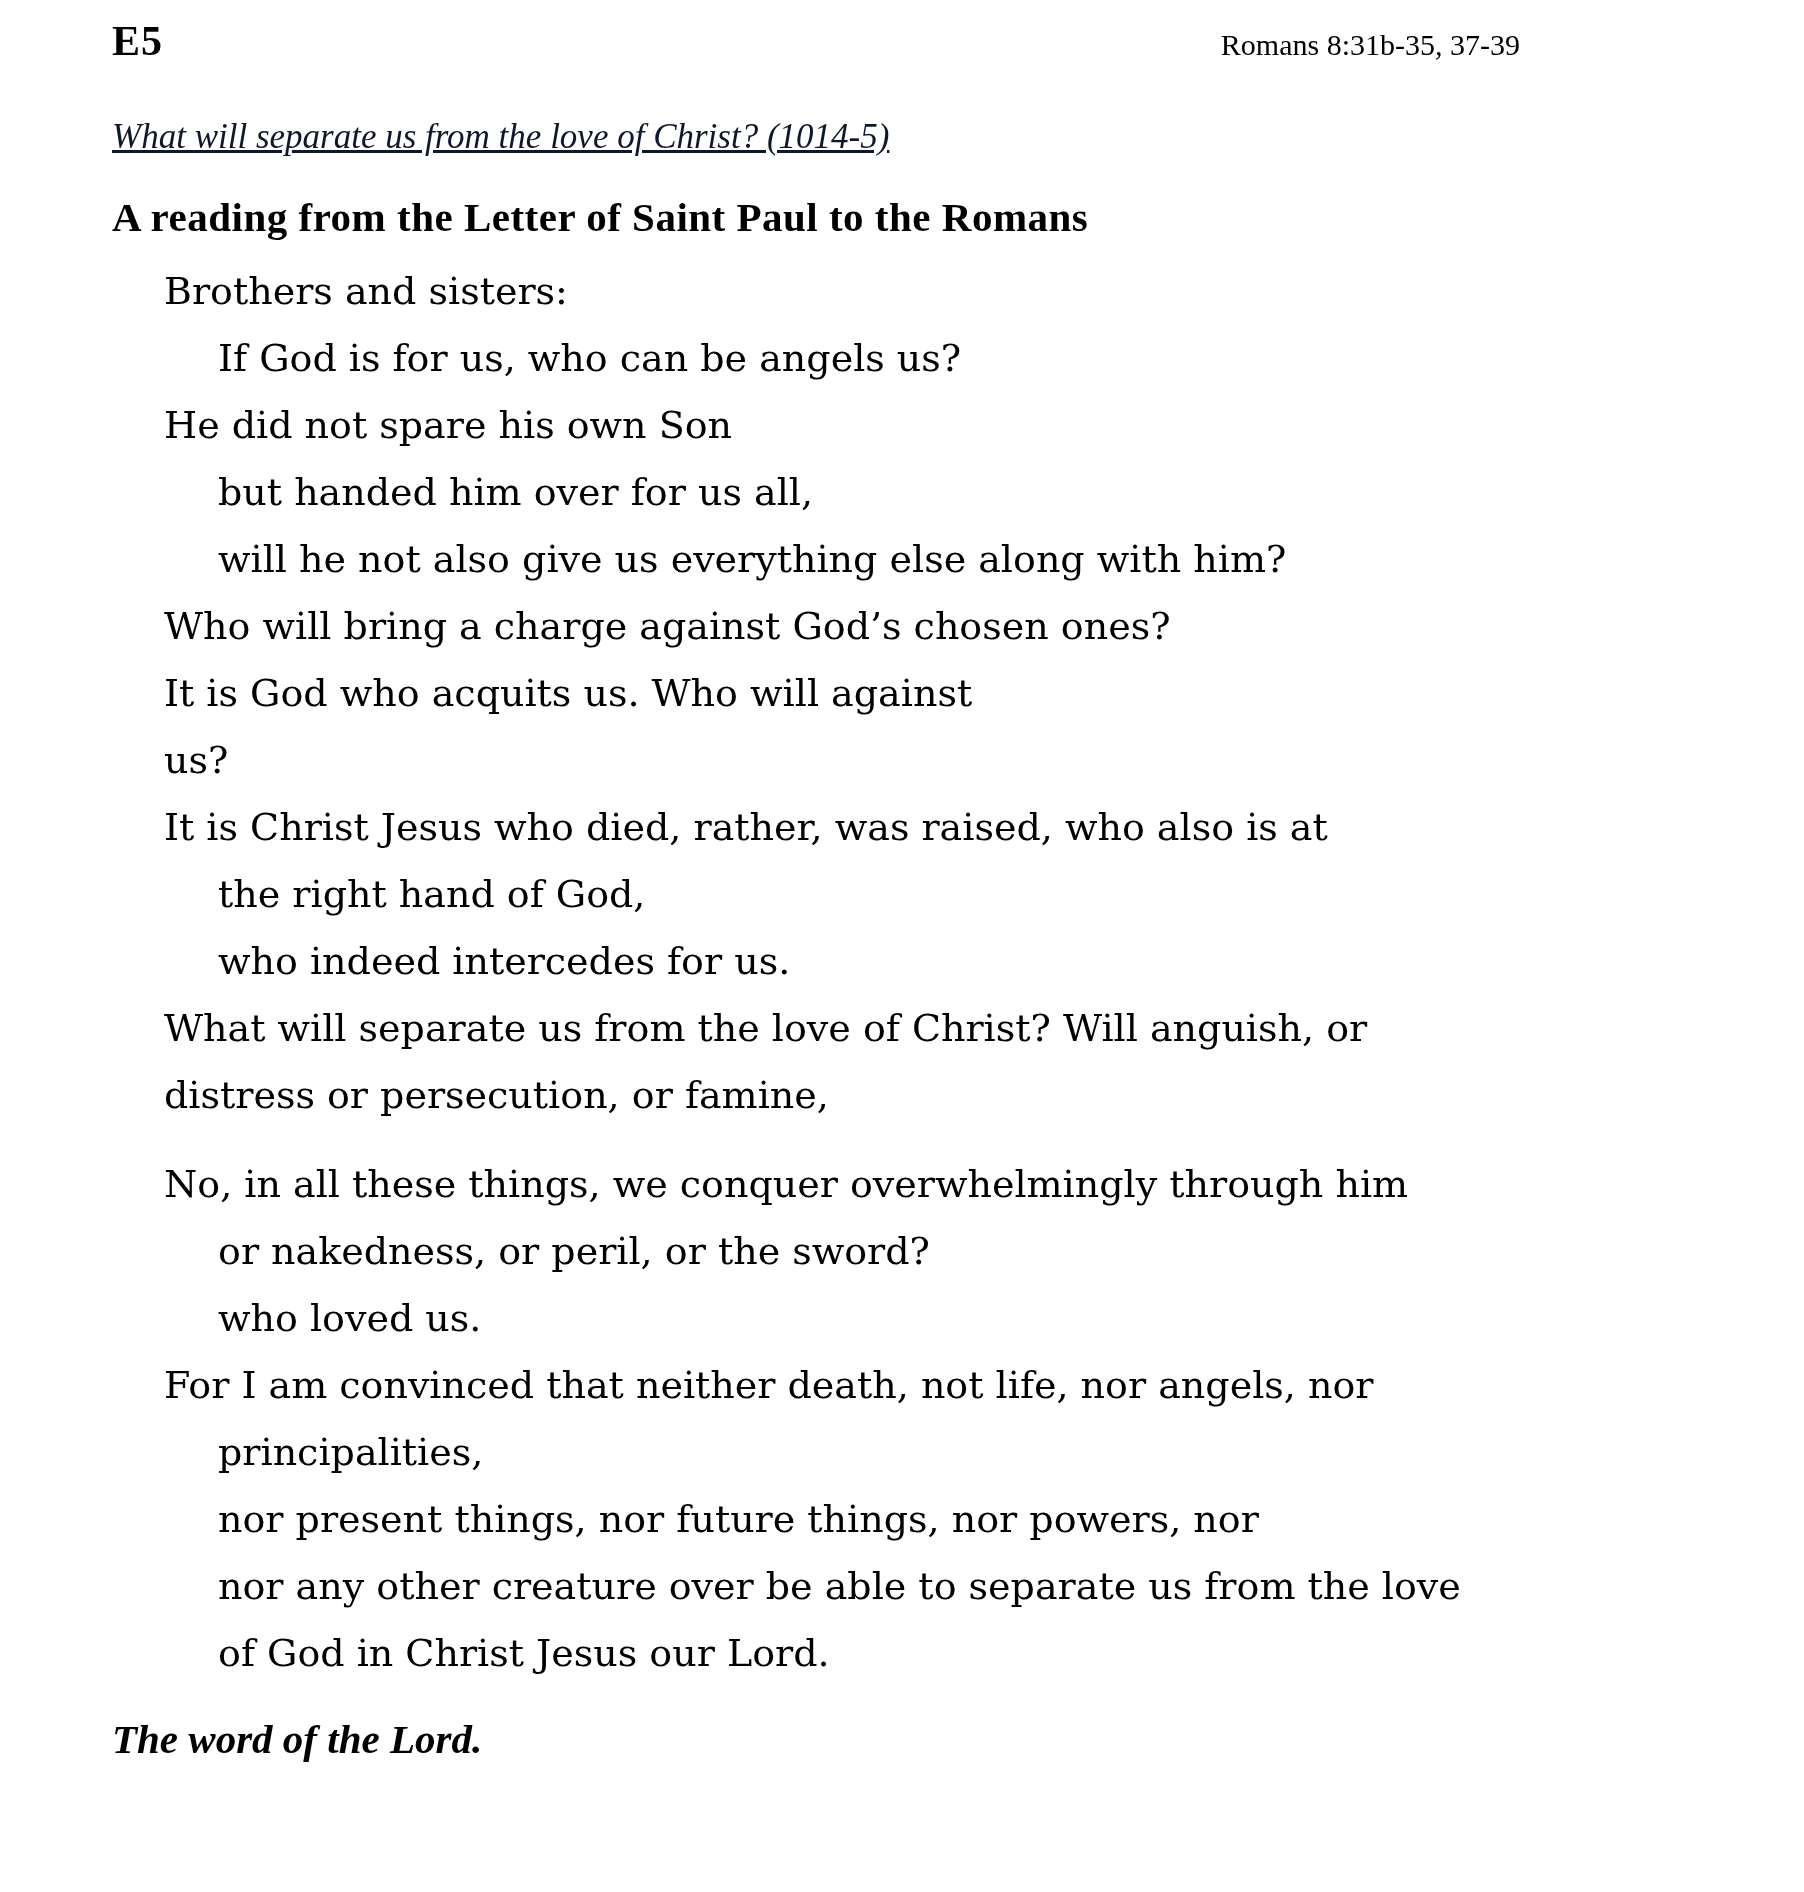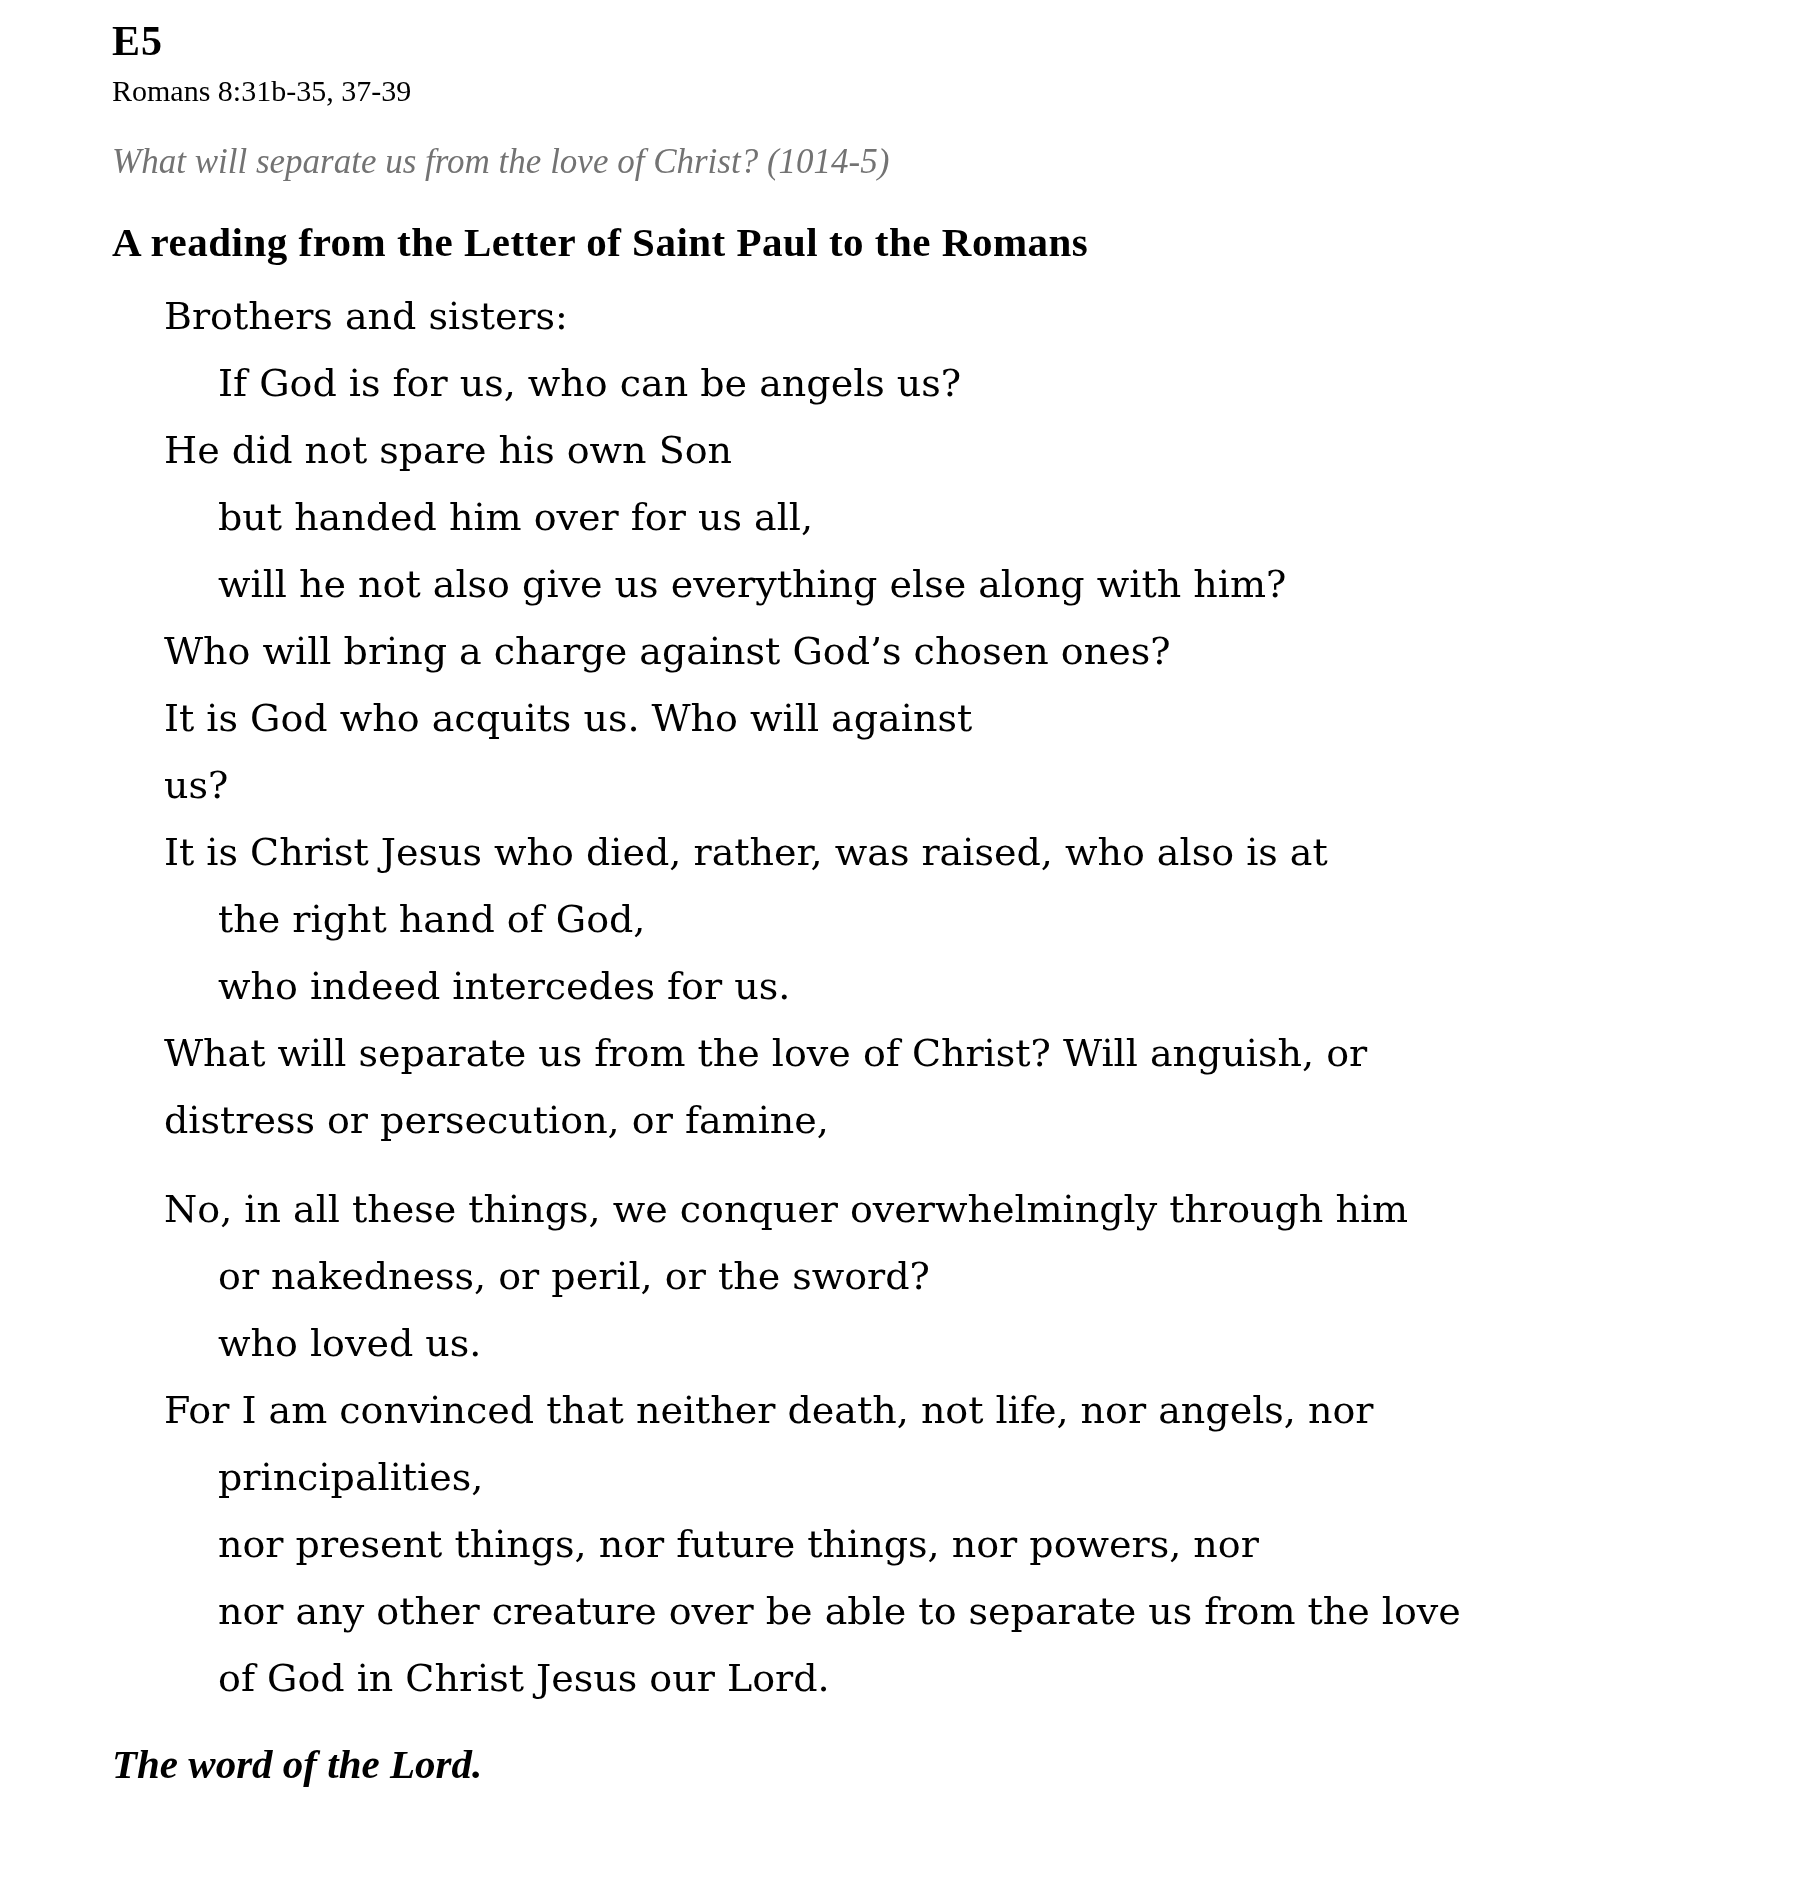--- a/index.html
+++ b/index.html
@@ -18,41 +18,41 @@
     box-sizing: border-box;
     width: 1804px;
     height: 1892px;
     padding: 16px 0 0 112px;
   }
   .header-row {
     display: flex;
     justify-content: space-between;
     align-items: baseline;
     width: 1408px; 
-    flex-direction: column;
   }
   .page-code {
     font-family: "Liberation Serif", serif;
     font-weight: bold;
     font-size: 42px;
     line-height: 50px;
     letter-spacing: 1px;
   }
   .scripture-reference {
     font-family: "Liberation Serif", serif;
     font-size: 30px;
     line-height: 50px;
   }
   .summary-line {
-    margin-top: 23px;
+    margin-top: 44px;
     font-family: "Liberation Serif", serif;
     font-style: italic;
     font-size: 35px;
     line-height: 46px;
-    color: #737373;
+    color: #0f172a;
+    text-decoration: underline;
   }
   .reading-heading {
     margin-top: 32px;
     font-family: "Liberation Serif", serif;
     font-weight: bold;
     font-size: 41px;
     line-height: 50px;
     letter-spacing: 0.5px;
   }
   .reading-body {

